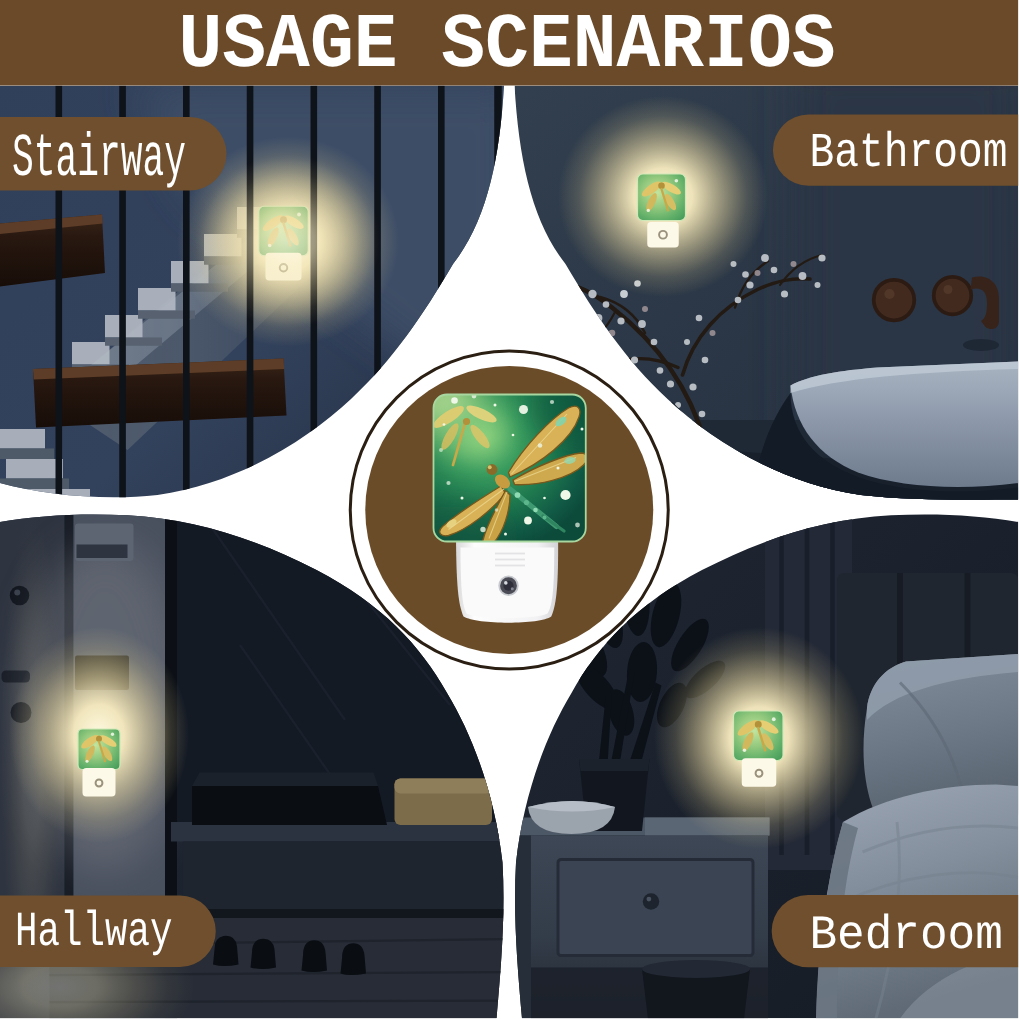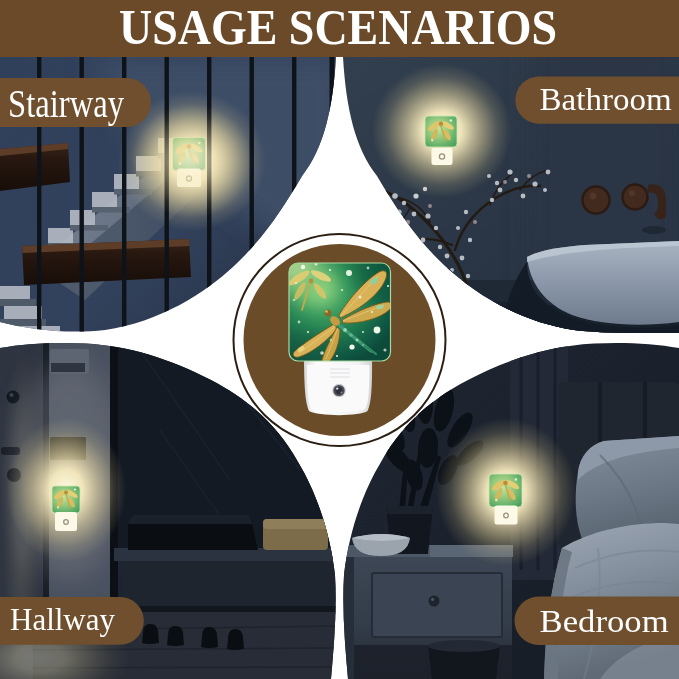--- a/index.html
+++ b/index.html
@@ -1,17 +1,17 @@
 <!DOCTYPE html>
 <html><head>
 <meta charset="utf-8">
 <style>
   html,body{margin:0;padding:0;background:#fff;}
   #page{width:679px;height:679px;position:relative;overflow:hidden;background:#fff;
-        font-family:Liberation Serif, serif;}
+        font-family:Liberation Mono, monospace;}
   svg{display:block;}
 </style>
 </head>
 <body>
 <div id="page">
 <svg width="679" height="679" viewBox="0 0 679 679" xmlns="http://www.w3.org/2000/svg">
 <defs>
   <clipPath id="cTL">
           <path d="M0 57 H336 C333 108 324 148 302 176 C282 210 262 240 234 266 C205 293 160 322 105 330 C70 334 30 330 0 322 Z"></path>
         </clipPath>

